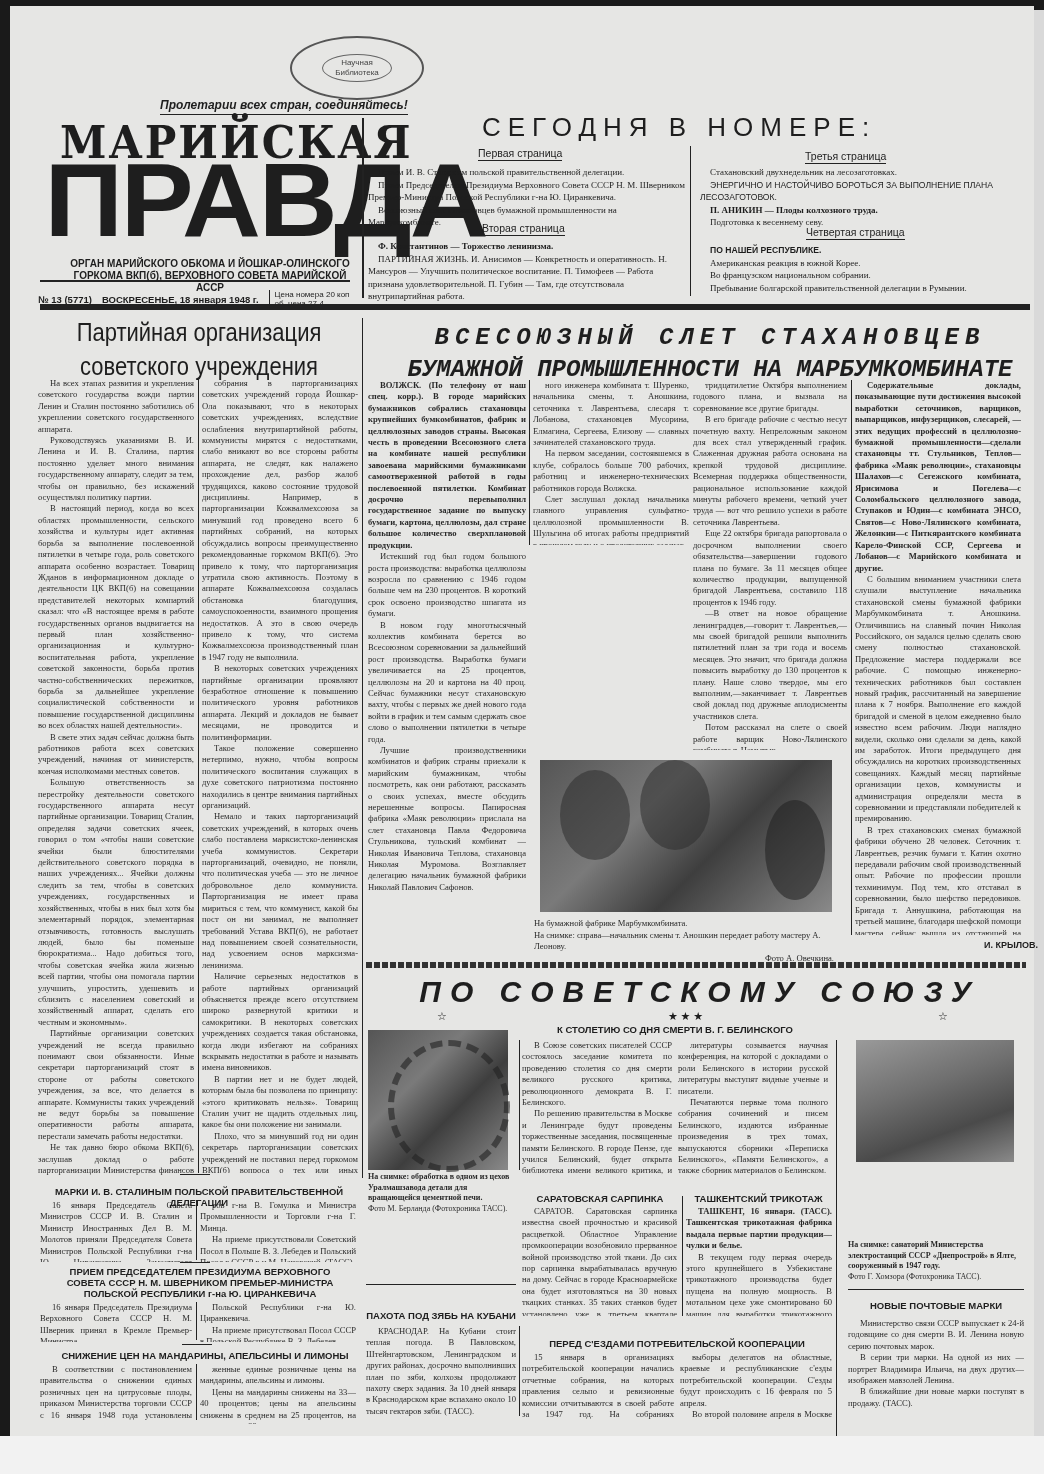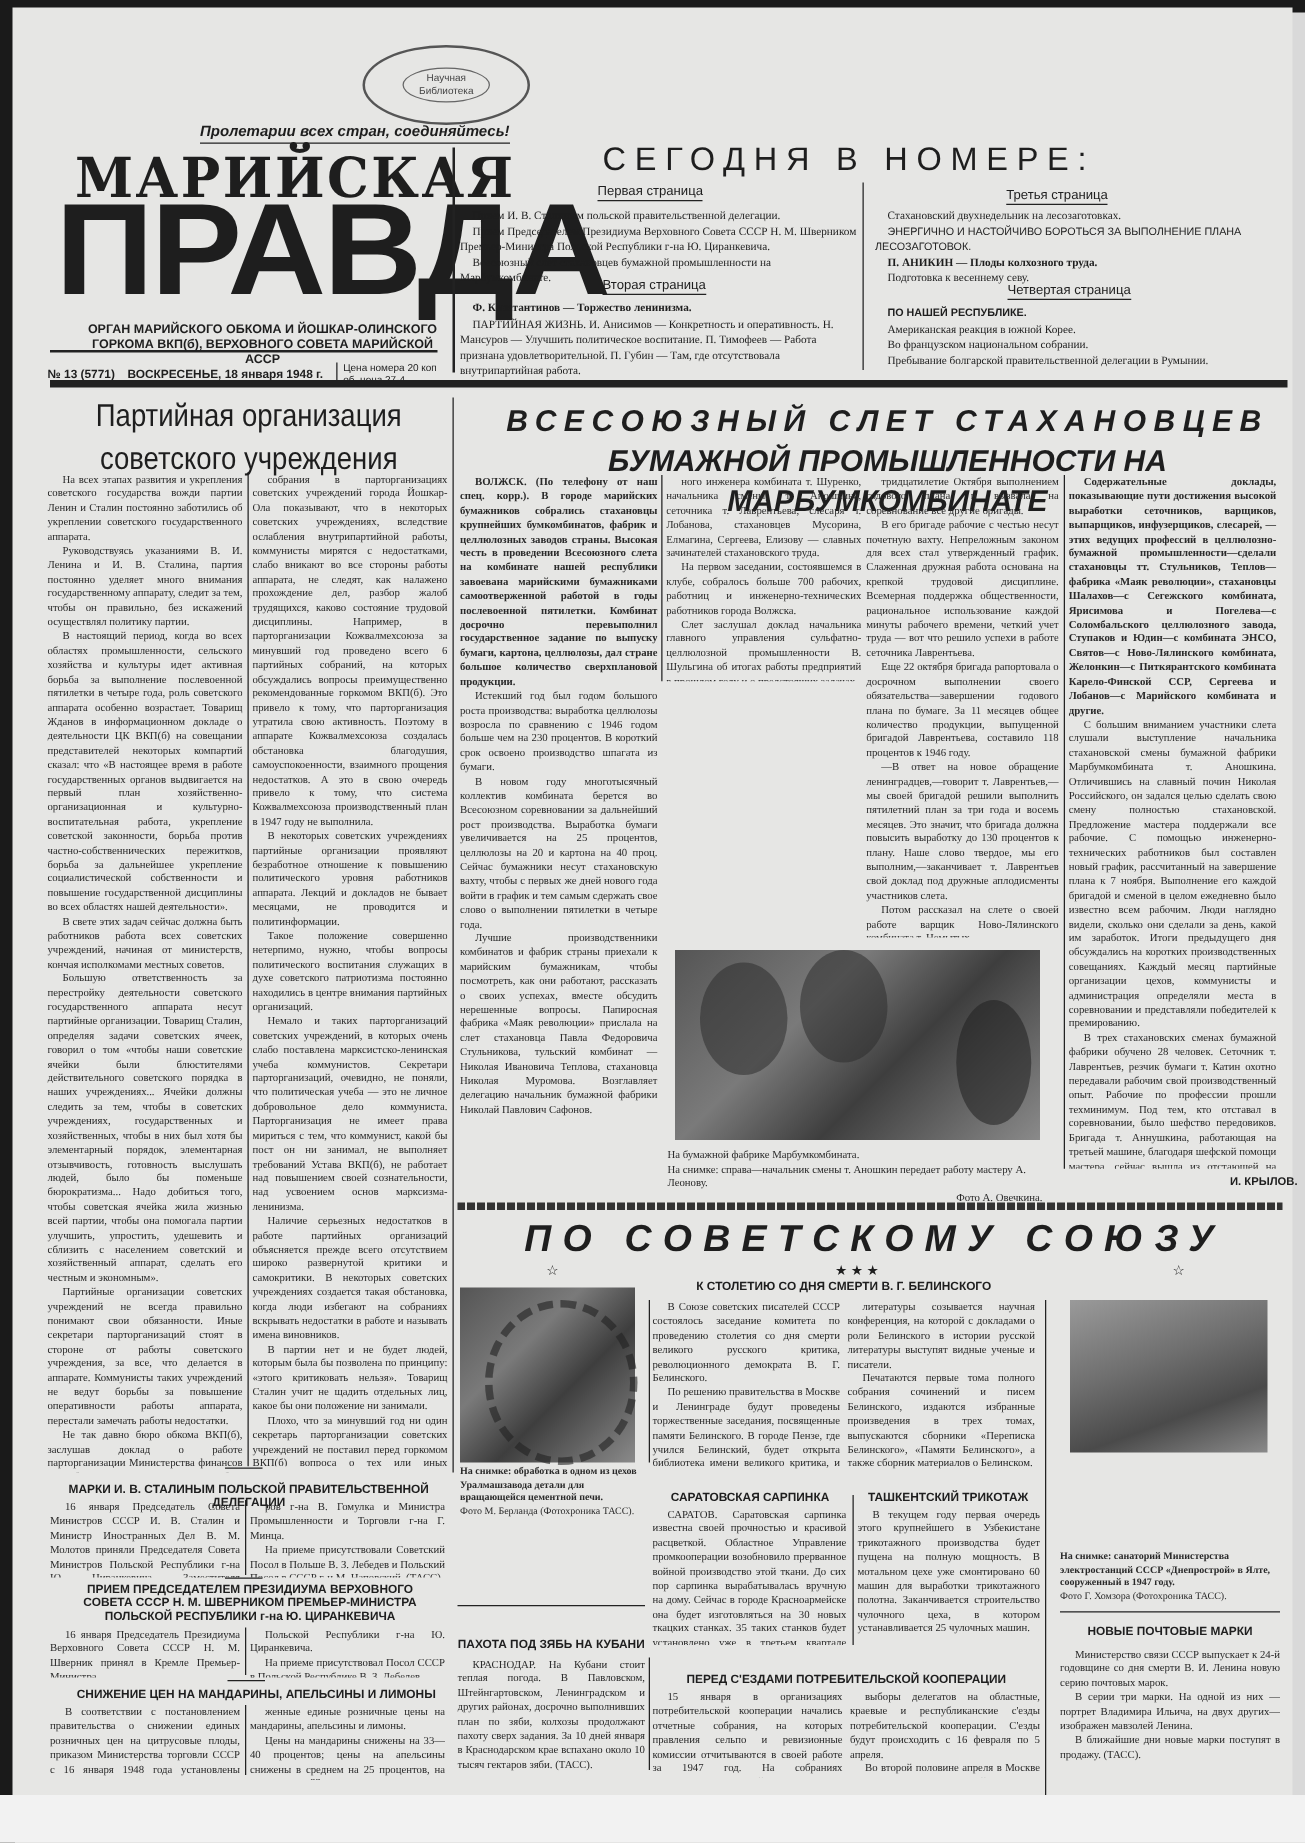--- a/index.html
+++ b/index.html
@@ -17,21 +17,21 @@
   .dateline{position:absolute;left:38px;top:290px;width:312px;font-family:"Liberation Sans",sans-serif;font-size:9.5px;font-weight:bold;display:flex;gap:10px;align-items:center;}
   .vline{position:absolute;background:#222;}
   .hline{position:absolute;background:#222;}
   .today-title{position:absolute;left:482px;top:112px;font-family:"Liberation Sans",sans-serif;font-size:26px;letter-spacing:7px;}
   .sect{position:absolute;font-family:"Liberation Sans",sans-serif;font-size:10.5px;border-bottom:1px solid #222;padding-bottom:1px;}
   .toc{position:absolute;font-size:9px;line-height:12.5px;}
   .toc p{margin:0;text-indent:10px;}
   .b{font-weight:bold;}
   .sans{font-family:"Liberation Sans",sans-serif;}
   .h-left{position:absolute;left:40px;top:320px;width:318px;text-align:center;font-family:"Liberation Sans",sans-serif;font-size:22px;line-height:30px;transform:scaleY(1.15);}
-  .h-big{position:absolute;left:390px;top:322px;width:640px;text-align:center;font-family:Liberation Sans, sans-serif;font-weight:bold;font-style:italic;font-size:24px;line-height:32px;}
+  .h-big{position:absolute;left:390px;top:322px;width:640px;text-align:center;font-family:Liberation Mono, monospace;font-weight:bold;font-style:italic;font-size:24px;line-height:32px;}
   .h-big .l1{letter-spacing:6px;}
   .col{position:absolute;font-size:8.6px;line-height:11.4px;text-align:justify;overflow:hidden;color:#2a2a2a;}
   .col p{margin:0;text-indent:12px;}
   .photo{position:absolute;background:linear-gradient(135deg,#555 0%,#7a7a7a 35%,#3e3e3e 60%,#8a8a8a 100%);}
   .photo .shape{position:absolute;border-radius:50%;background:#2e2e2e;opacity:.55;}
   .caption{position:absolute;font-size:8.6px;line-height:11.5px;color:#2a2a2a;}
   .wavy{position:absolute;height:6px;background:repeating-linear-gradient(90deg,#333 0 6px,transparent 6px 8px);}
   .h-ussr{position:absolute;left:380px;top:975px;width:600px;text-align:right;font-family:Liberation Sans, sans-serif;font-style:italic;font-weight:bold;font-size:30px;letter-spacing:9px;}
   .stars{position:absolute;font-size:11px;}
   .sub{position:absolute;font-family:"Liberation Sans",sans-serif;font-weight:bold;font-size:9.5px;text-align:center;}
@@ -200,20 +200,21 @@
 </div>
 <div class="hline" style="left:848px;top:1289px;width:176px;height:1px;"></div>
 
 <div class="sub" style="left:520px;top:1193px;width:160px;">САРАТОВСКАЯ САРПИНКА</div>
 <div class="col" style="left:522px;top:1206px;width:155px;height:110px;">
   <p>САРАТОВ. Саратовская сарпинка известна своей прочностью и красивой расцветкой. Областное Управление промкооперации возобновило прерванное войной производство этой ткани. До сих пор сарпинка вырабатывалась вручную на дому. Сейчас в городе Красноармейске она будет изготовляться на 30 новых ткацких станках. 35 таких станков будет установлено уже в третьем квартале текущего года.</p>
 </div>
 <div class="vline" style="left:682px;top:1196px;width:1px;height:120px;"></div>
 <div class="sub" style="left:686px;top:1193px;width:145px;">ТАШКЕНТСКИЙ ТРИКОТАЖ</div>
 <div class="col" style="left:686px;top:1206px;width:146px;height:110px;">
+  <p class="b">ТАШКЕНТ, 16 января. (ТАСС). Ташкентская трикотажная фабрика выдала первые партии продукции—чулки и белье.</p>
   <p>В текущем году первая очередь этого крупнейшего в Узбекистане трикотажного производства будет пущена на полную мощность. В мотальном цехе уже смонтировано 60 машин для выработки трикотажного полотна. Заканчивается строительство чулочного цеха, в котором устанавливается 25 чулочных машин.</p>
 </div>
 
 <div class="hline" style="left:366px;top:1284px;width:150px;height:1px;"></div>
 <div class="sub" style="left:366px;top:1310px;width:150px;">ПАХОТА ПОД ЗЯБЬ НА КУБАНИ</div>
 <div class="col" style="left:366px;top:1326px;width:150px;height:96px;">
   <p>КРАСНОДАР. На Кубани стоит теплая погода. В Павловском, Штейнгартовском, Ленинградском и других районах, досрочно выполнивших план по зяби, колхозы продолжают пахоту сверх задания. За 10 дней января в Краснодарском крае вспахано около 10 тысяч гектаров зяби. (ТАСС).</p>
 </div>
 <div class="vline" style="left:519px;top:1326px;width:1px;height:90px;"></div>
 

